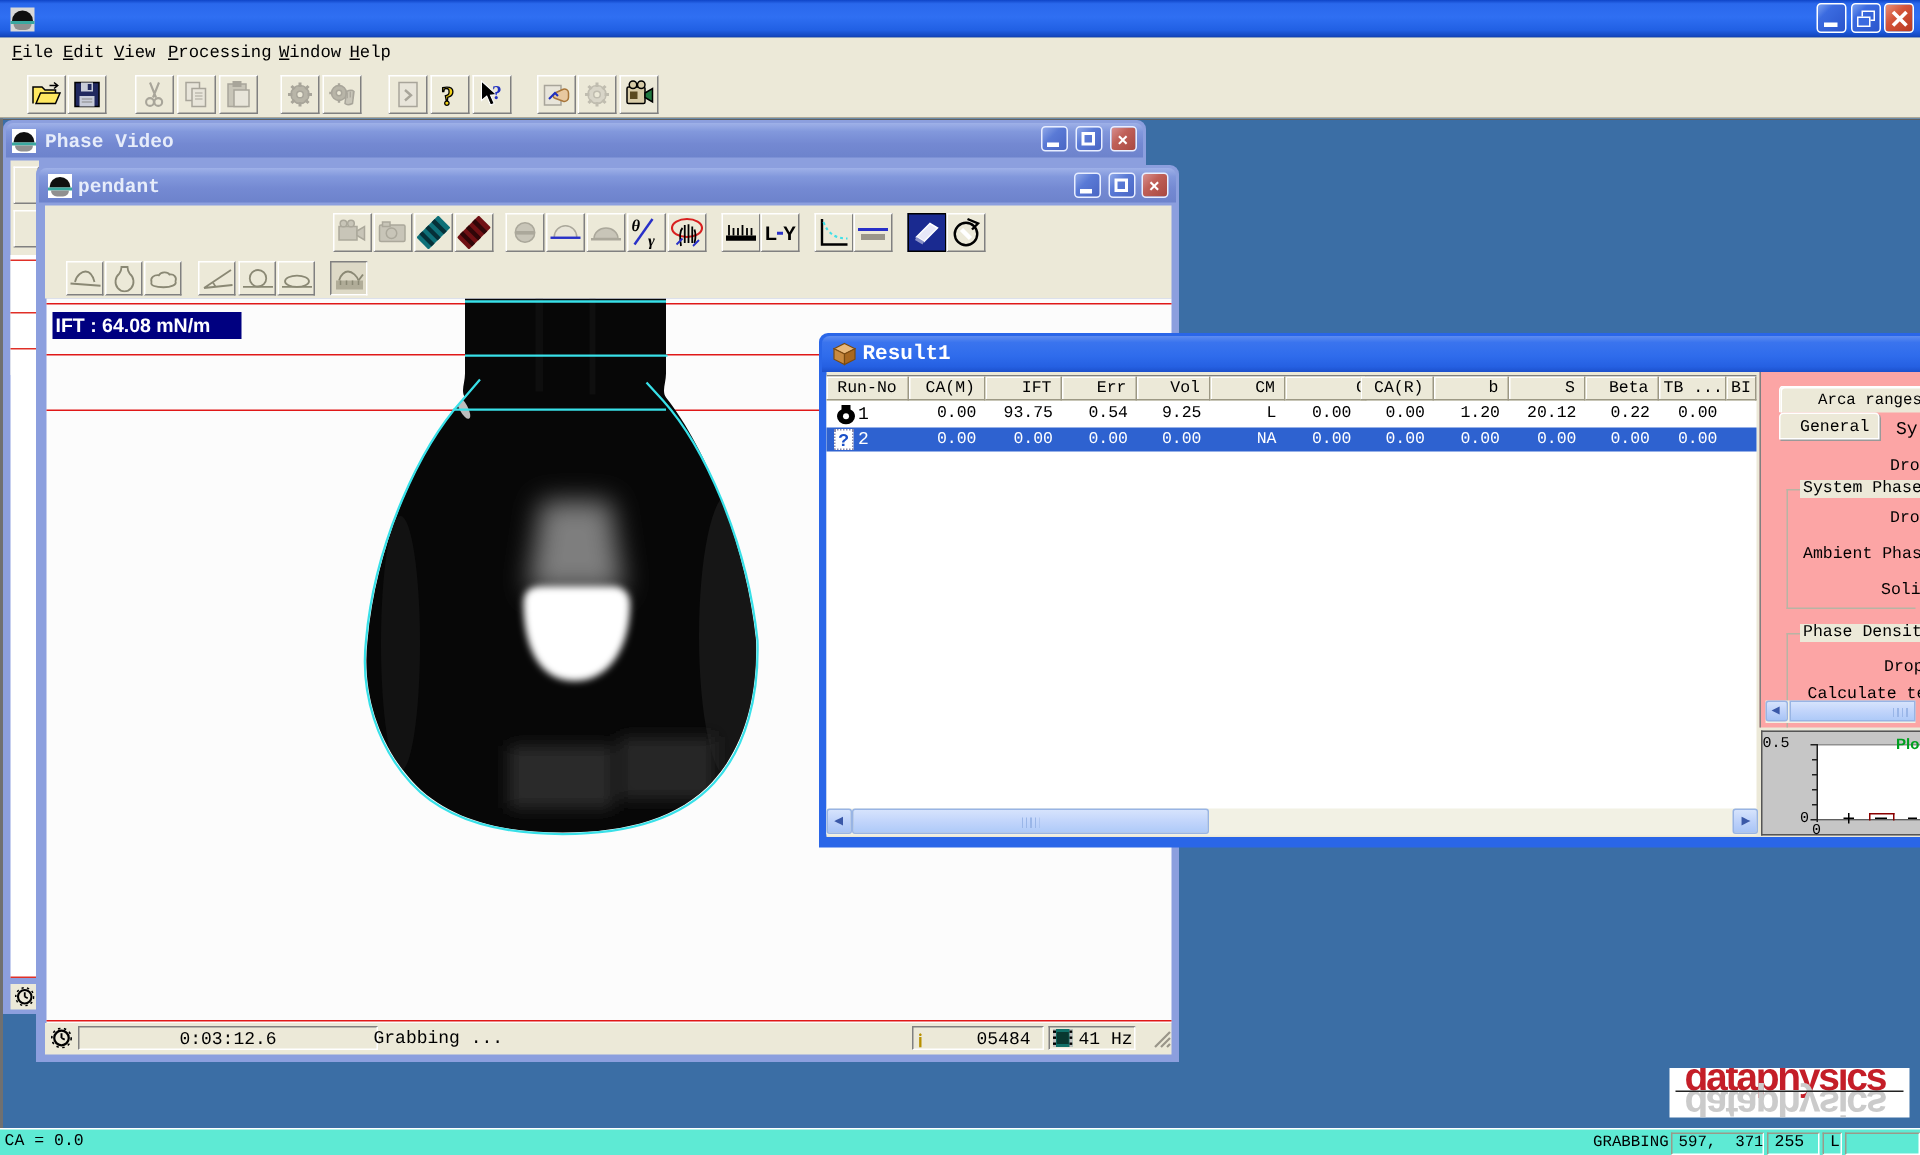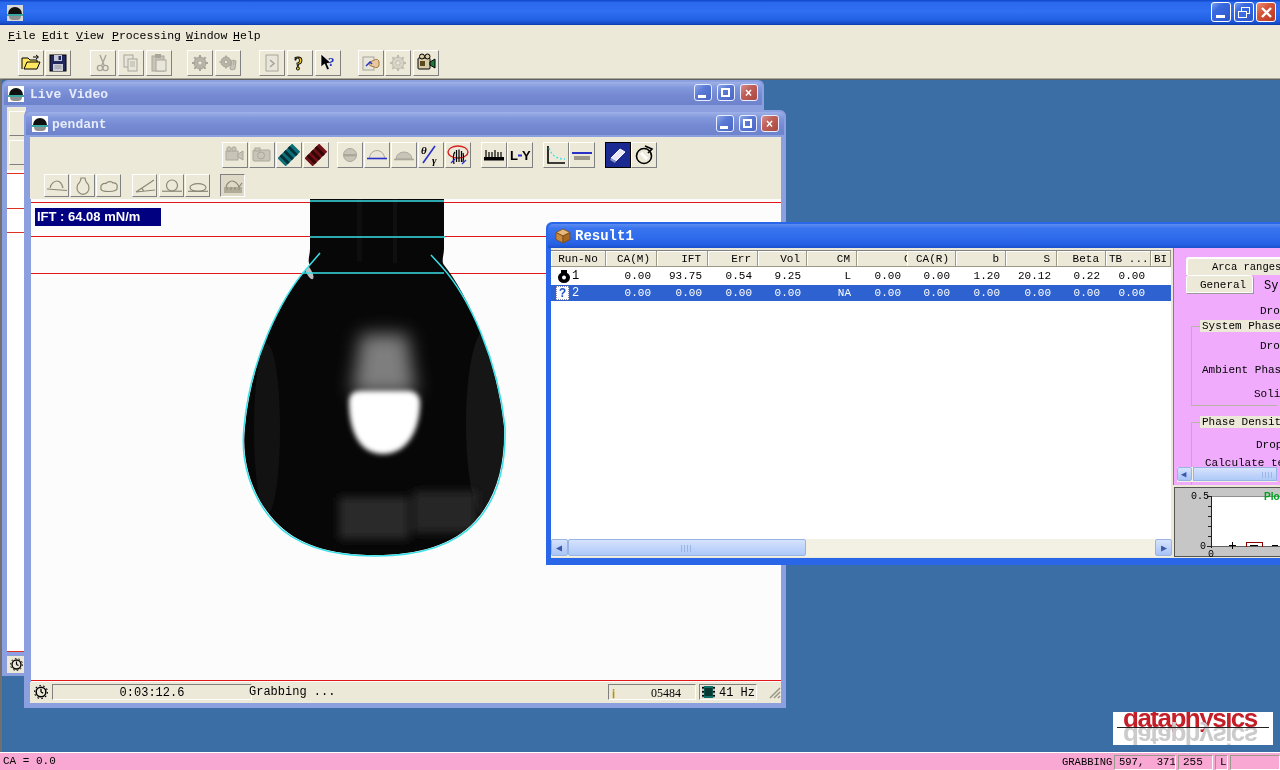--- a/index.html
+++ b/index.html
@@ -29,21 +29,21 @@
 .win { position:absolute; }
 .ctitle { position:absolute; color:#E6ECFA; font-weight:bold; font-size:13px; }
 .cbtn { position:absolute; width:18px; height:17px; border-radius:3px; border:1px solid #E8EEFF; }
 .cbtn.b { background:linear-gradient(135deg,#8FA8E8 0%,#5A7AD6 40%,#4A66C4 100%); }
 .cbtn.r { background:linear-gradient(135deg,#D89090 0%,#C06058 40%,#A84840 100%); }
 .glyph { position:absolute; color:#fff; }
 
 .raised { background:#ECE9D8; border-top:1px solid #fff; border-left:1px solid #fff; border-right:1px solid #808080; border-bottom:1px solid #808080; }
 .sunk { border:1px solid; border-color:#808080 #fff #fff #808080; }
 
-#statusbar { left:0; top:752px; width:1280px; height:18px; background:#f9a8d4; border-top:1px solid #fff; font-size:11px; }
+#statusbar { left:0; top:752px; width:1280px; height:18px; background:#5eead4; border-top:1px solid #fff; font-size:11px; }
 #statusbar .box { position:absolute; top:2px; height:15px; border:1px solid; border-color:#9a9a8a #fff #fff #9a9a8a; font-size:11px; padding-left:4px; white-space:nowrap; overflow:hidden; }
 .pb { top:32px; width:26px; height:26px; }
 .pb svg { position:absolute; left:1px; top:1px; }
 .pb2 { top:64px; width:25px; height:23px; }
 .pb2 svg { position:absolute; left:1px; top:2px; }
 .sbarrow { width:17px; height:17px; background:linear-gradient(180deg,#D6E3FC,#BED2FA 50%,#A8C4F6); border:1px solid #98B4E4; border-radius:2px; }
 .hc { position:absolute; top:0; height:16px; background:#ECE9D8; border-right:1px solid #9C9884; border-bottom:1px solid #9C9884;
   box-shadow:inset 1px 1px 0 #fff; font-size:11px; text-align:right; padding:2px 6px 0 0; white-space:nowrap; }
 .tc { position:absolute; top:0; height:16px; font-size:11px; text-align:right; padding:2px 6px 0 0; }
 </style>
@@ -188,21 +188,21 @@
 <div id="livevideo" class="win" style="left:2px; top:80px; width:762px; height:596px;
   background:#8C9FDE; border-radius:6px 6px 0 0;">
 
   <div class="abs" style="left:2px; top:2px; width:758px; height:23px; border-radius:5px 5px 0 0;
     background:linear-gradient(180deg,#9FB1E8 0%,#8298DC 25%,#7489D2 60%,#6D83CC 100%);"></div>
   <div class="abs" style="left:6px; top:6px; width:16px; height:16px; background:#fff;">
     <div class="abs" style="left:1px; top:2px; width:14px; height:7px; background:#101010; border-radius:7px 7px 0 0;"></div>
     <div class="abs" style="left:0px; top:9px; width:16px; height:2px; background:#3AA8A0;"></div>
     <div class="abs" style="left:2px; top:11px; width:12px; height:4px; background:#909090; border-radius:0 0 6px 6px;"></div>
   </div>
-  <div class="ctitle" style="left:28px; top:7px;">Live Video</div>
+  <div class="ctitle" style="left:28px; top:7px;">Phase Video</div>
   <div class="cbtn b" style="left:692px; top:4px;">
       <div class="abs" style="left:3px; top:10px; width:8px; height:3px; background:#fff;"></div>
     </div>
   <div class="cbtn b" style="left:715px; top:4px;">
       <div class="abs" style="left:3px; top:3px; width:9px; height:9px; border:2px solid #fff;"></div>
     </div>
   <div class="cbtn r" style="left:738px; top:4px;">
       <div class="glyph" style="left:4px; top:1px; font-size:12px; font-weight:bold; font-family:'Liberation Sans',sans-serif;">×</div>
     </div>
 
@@ -473,21 +473,21 @@
   <div class="abs" style="left:6px; top:572px; width:751px; height:21px; background:#ECE9D8;">
     <svg class="abs" style="left:4px; top:3px;" width="14" height="14" viewBox="0 0 13 13">
       <circle cx="6.5" cy="6.5" r="4.5" fill="none" stroke="#000" stroke-width="1.4"></circle>
       <circle cx="6.5" cy="6.5" r="6" fill="none" stroke="#000" stroke-width="1" stroke-dasharray="1.5 2.2"></circle>
       <path d="M6.5 6.5 L6.5 3.5 M6.5 6.5 L8.5 7.5" stroke="#000" stroke-width="1.2"></path>
     </svg>
     <div class="abs sunk" style="left:22px; top:2px; width:200px; height:16px; font-size:12px; text-align:center; padding-top:1px;">0:03:12.6</div>
     <div class="abs" style="left:219px; top:3px; font-size:12px;">Grabbing ...</div>
     <div class="abs sunk" style="left:578px; top:2px; width:88px; height:16px;">
       <span class="abs" style="left:3px; top:0px; color:#B89000; font-size:12px; font-weight:bold; font-family:'Liberation Serif',serif;">ℹ</span>
-      <span class="abs" style="left:42px; top:1px; font-size:12px;font-family:Liberation Serif, serif;">05484</span>
+      <span class="abs" style="left:42px; top:1px; font-size:12px;">05484</span>
     </div>
     <div class="abs sunk" style="left:669px; top:2px; width:58px; height:16px;">
       <svg class="abs" style="left:2px; top:1px;" width="13" height="12" viewBox="0 0 13 12">
         <rect x="0" y="0" width="13" height="12" fill="#107068"></rect>
         <rect x="2.5" y="2" width="8" height="8" fill="#083830"></rect>
         <rect x="0" y="0" width="2" height="12" fill="#c0c0c0"></rect>
           <rect x="11" y="0" width="2" height="12" fill="#c0c0c0"></rect>
         <rect x="0" y="1" width="2" height="1.6" fill="#000"></rect>
           <rect x="0" y="5" width="2" height="1.6" fill="#000"></rect>
           <rect x="0" y="9" width="2" height="1.6" fill="#000"></rect>
@@ -576,21 +576,21 @@
           </div>
         <div class="abs" style="left:17px; top:0; width:238px; height:17px; background:linear-gradient(180deg,#D6E3FC,#C2D5FB 50%,#AECAF8); border:1px solid #98B4E4; border-radius:2px;">
           <div class="abs" style="left:112px; top:5px; width:12px; height:7px; background:repeating-linear-gradient(90deg,#9AB6E8 0 1px,transparent 1px 3px);"></div>
         </div>
         <div class="abs sbarrow" style="left:604px; top:0;">
             <span style="color:#3A58A8; font-size:10px; position:absolute; left:5px; top:2px;">▶</span>
           </div>
       </div>
     </div>
 
-    <div class="abs" style="left:622px; top:0; width:107px; height:237px; background:#f0abfc; border-left:1px solid #808080; font-size:11px; white-space:nowrap; overflow:hidden;">
+    <div class="abs" style="left:622px; top:0; width:107px; height:237px; background:#fca5a5; border-left:1px solid #808080; font-size:11px; white-space:nowrap; overflow:hidden;">
       <div class="abs" style="left:12px; top:9px; width:95px; height:18px; background:#ECE9D8; border:1px solid #fff; border-bottom:0; border-radius:3px 0 0 0; box-shadow:inset 1px 1px 0 #fff;">
         <span style="position:absolute; left:25px; top:3px; font-size:10.5px;">Arca ranges</span>
       </div>
       <div class="abs" style="left:12px; top:27px; width:67px; height:18px; background:#ECE9D8; border:1px solid #fff; border-radius:3px 3px 0 0; box-shadow:1px 1px 0 #999;">
         <span style="position:absolute; left:13px; top:3px;">General</span>
       </div>
       <div class="abs" style="left:90px; top:31px; font-size:12px;">Sy</div>
       <div class="abs" style="left:86px; top:57px;">Dro</div>
       <div class="abs" style="left:17px; top:78px; width:86px; height:80px; border:1px solid #B8B4A4; border-right:0;"></div>
       <div class="abs" style="left:26px; top:72px; background:#ECE9D8; padding:0 2px;">System Phases</div>
@@ -616,21 +616,21 @@
       <div class="abs" style="left:37px; top:8px; width:69px; height:51px; background:#fff;"></div>
       <div class="abs" style="left:36px; top:8px; width:1px; height:52px; background:#202020;"></div>
       <div class="abs" style="left:37px; top:8px; width:69px; height:1px; background:#909090;"></div>
       <div class="abs" style="left:37px; top:58px; width:69px; height:1px; background:#606060;"></div>
       <div class="abs" style="left:32px; top:8px; width:5px; height:1px; background:#202020;"></div>
       <div class="abs" style="left:33px; top:18px; width:4px; height:1px; background:#202020;"></div>
       <div class="abs" style="left:33px; top:28px; width:4px; height:1px; background:#202020;"></div>
       <div class="abs" style="left:33px; top:38px; width:4px; height:1px; background:#202020;"></div>
       <div class="abs" style="left:33px; top:48px; width:4px; height:1px; background:#202020;"></div>
       <div class="abs" style="left:32px; top:58px; width:5px; height:1px; background:#202020;"></div>
-      <span class="abs" style="left:16px; top:3px; font-size:10px;">0.5</span>
+      <span class="abs" style="left:0; top:3px; font-size:10px;">0.5</span>
       <span class="abs" style="left:25px; top:53px; font-size:10px;">0</span>
       <span class="abs" style="left:33px; top:61px; font-size:10px;">0</span>
       <span class="abs" style="left:89px; top:3px; font-size:10px; color:#00A020; font-family:'Liberation Sans',sans-serif; font-weight:bold;">Plo</span>
       <div class="abs" style="left:54px; top:57px; width:7px; height:1px; background:#000;"></div>
       <div class="abs" style="left:57px; top:54px; width:1px; height:7px; background:#000;"></div>
       <div class="abs" style="left:97px; top:57px; width:6px; height:1px; background:#000;"></div>
       <div class="abs" style="left:71px; top:54px; width:17px; height:5px; border:1px solid #8B0000; border-bottom:0;"></div>
       <div class="abs" style="left:75px; top:57px; width:8px; height:1px; background:#000;"></div>
     </div>
   </div>

